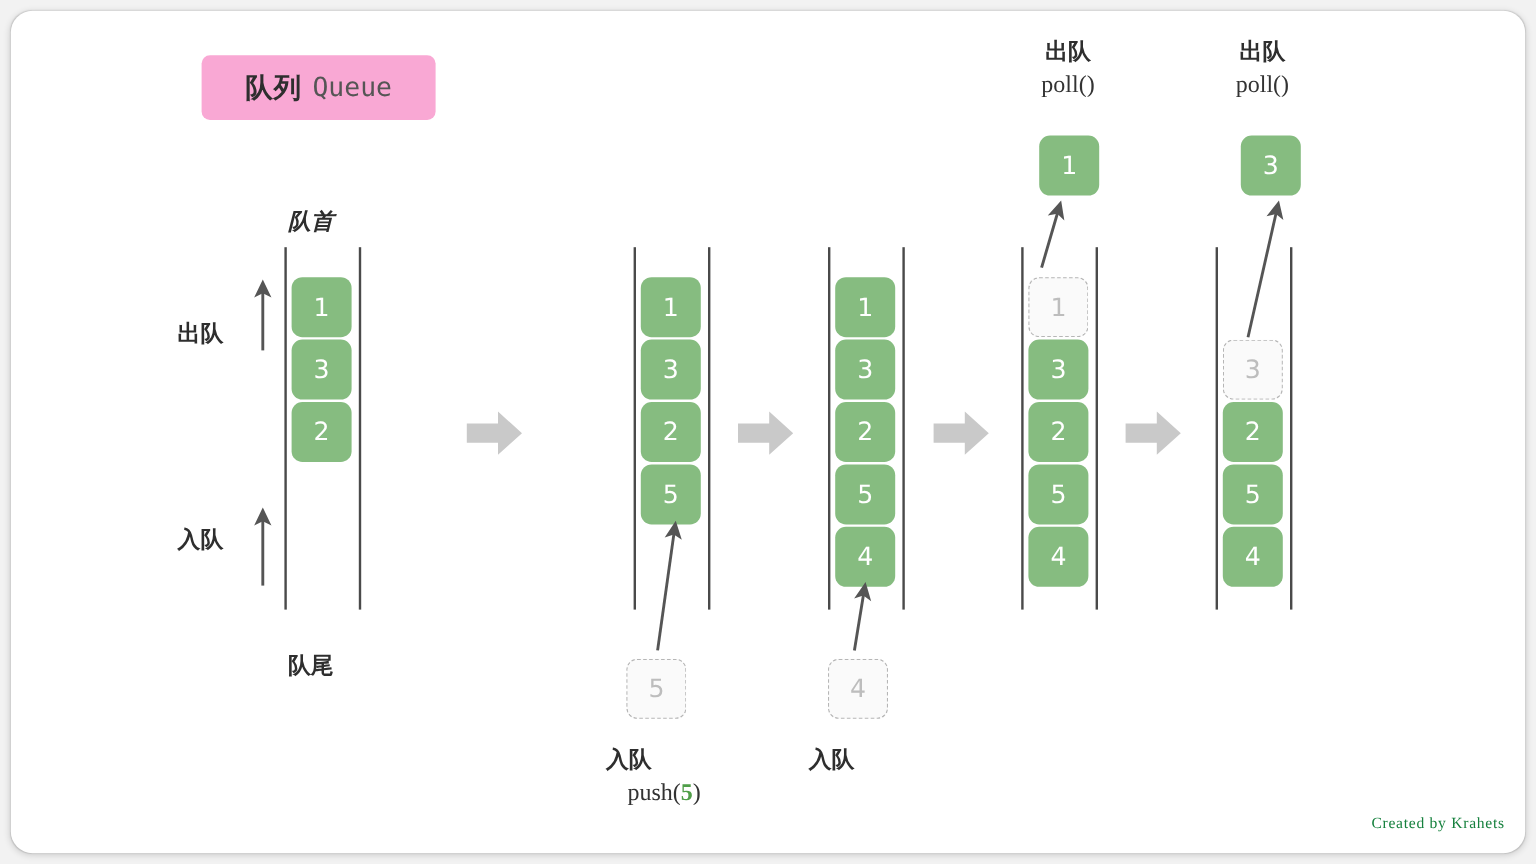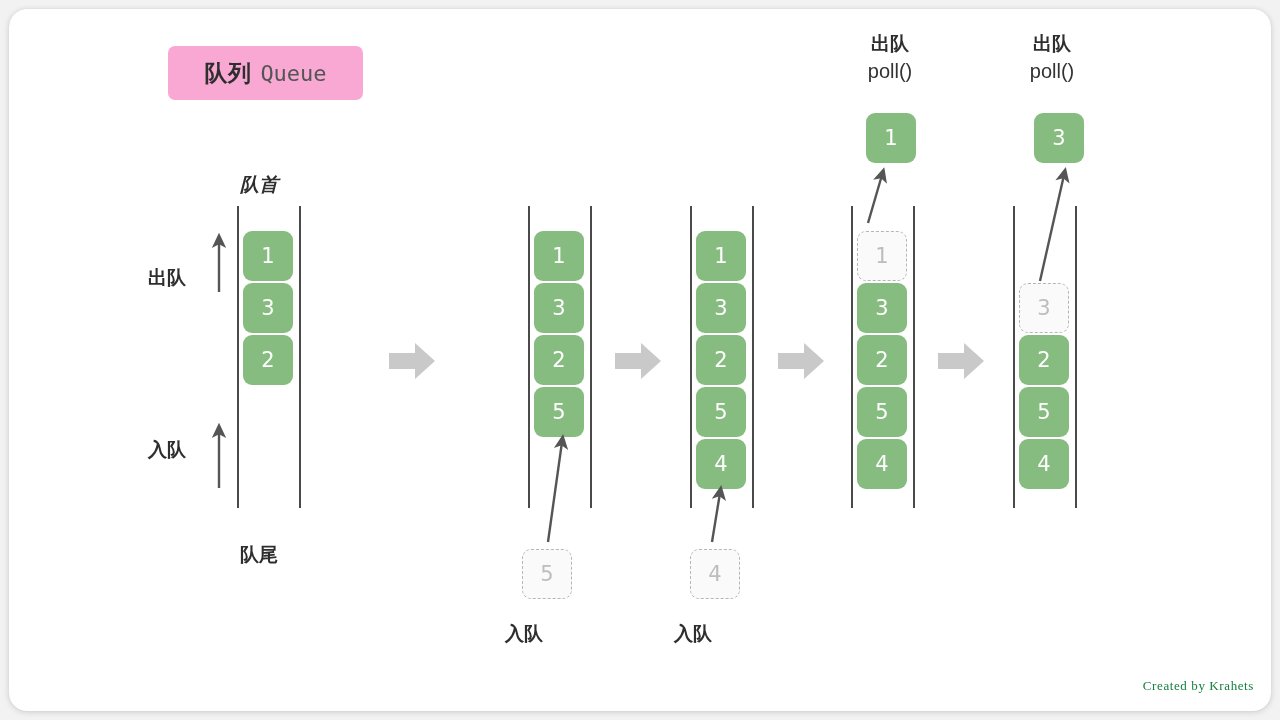--- a/index.html
+++ b/index.html
@@ -110,21 +110,21 @@
     line-height: 1.42;
     white-space: nowrap;
   }
   .op-cn {
     font-size: 19px;
     font-weight: bold;
     color: #2e2e2e;
     display: block;
   }
   .op-code {
-    font-family: Liberation Sans, sans-serif;
+    font-family: Liberation Serif, serif;
     font-size: 20px;
     color: #333333;
     display: block;
   }
   .op-num { color: #4f9e48; font-weight: bold; }
 
   
   .watermark {
     position: absolute;
     right: 26px;
@@ -184,20 +184,21 @@
   <div class="cell" style="left:534px; top:335px;">2</div>
   <div class="cell" style="left:534px; top:387px;">5</div>
 
   <div class="cell ghost" style="left:522px; top:549px;">5</div>
   <svg class="abs" style="left:520px; top:430px;" width="70" height="118">
     <line x1="28" y1="112" x2="42" y2="12" stroke="#555555" stroke-width="2.4" marker-end="url(#ah-dark)"></line>
   </svg>
 
   <div class="op-caption" style="left:461px; top:620px; width:185px;">
     <span class="op-cn" style="text-align:left; padding-left:44px;">入队</span>
+    <span class="op-code"><span>push(</span><span class="op-num">5</span><span>)</span></span>
   </div>
 
   <svg class="step-arrow" style="left:615px; top:341px;" viewBox="0 0 46 40">
     <path d="M0,12 L26,12 L26,2 L46,20 L26,38 L26,28 L0,28 Z" fill="#c9c9c9"></path>
   </svg>
 
   <div class="rail" style="left:690px; top:206px; height:302px;"></div>
   <div class="rail" style="left:752px; top:206px; height:302px;"></div>
   <div class="cell" style="left:696px; top:231px;">1</div>
   <div class="cell" style="left:696px; top:283px;">3</div>

